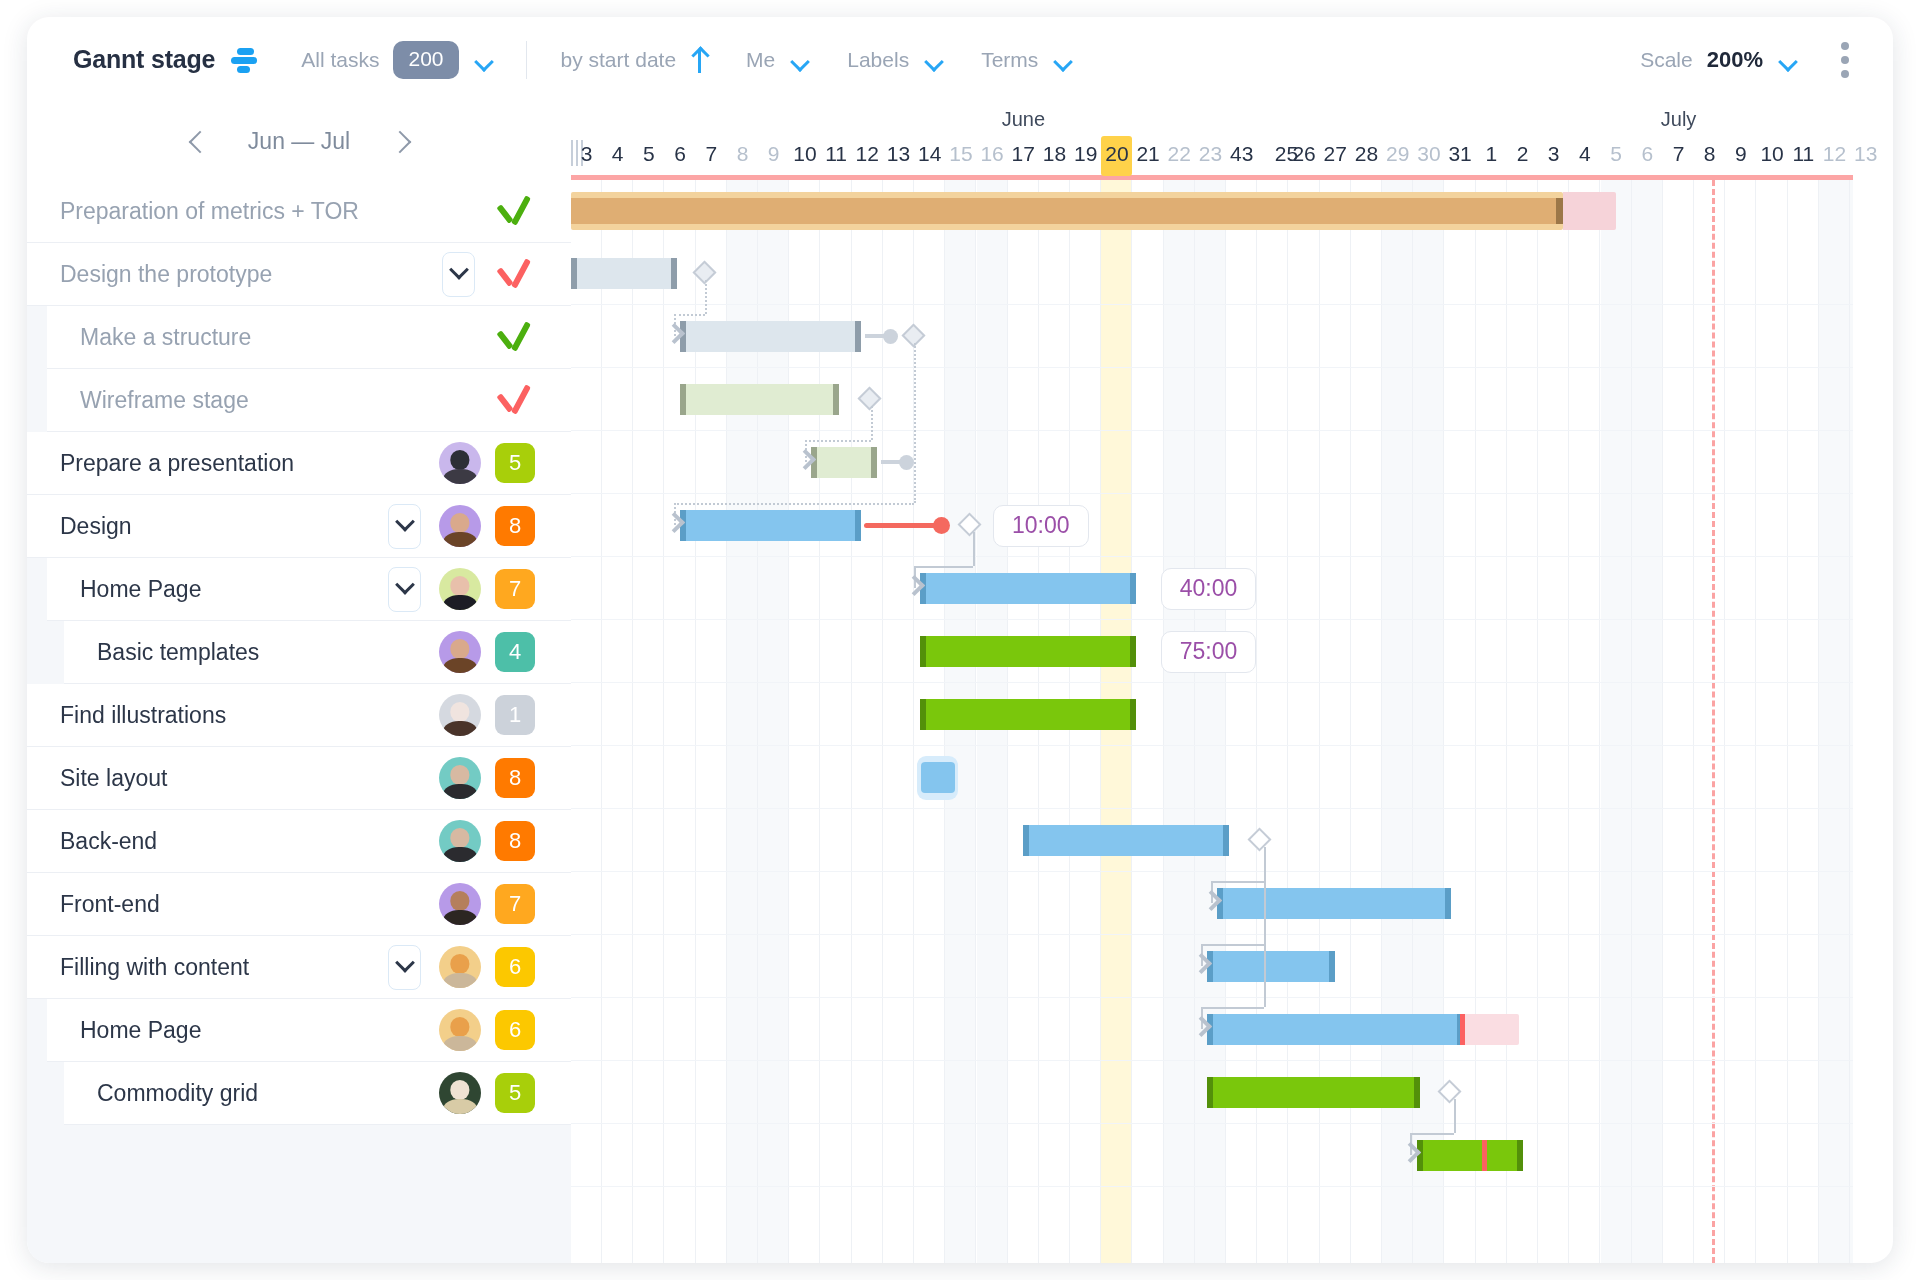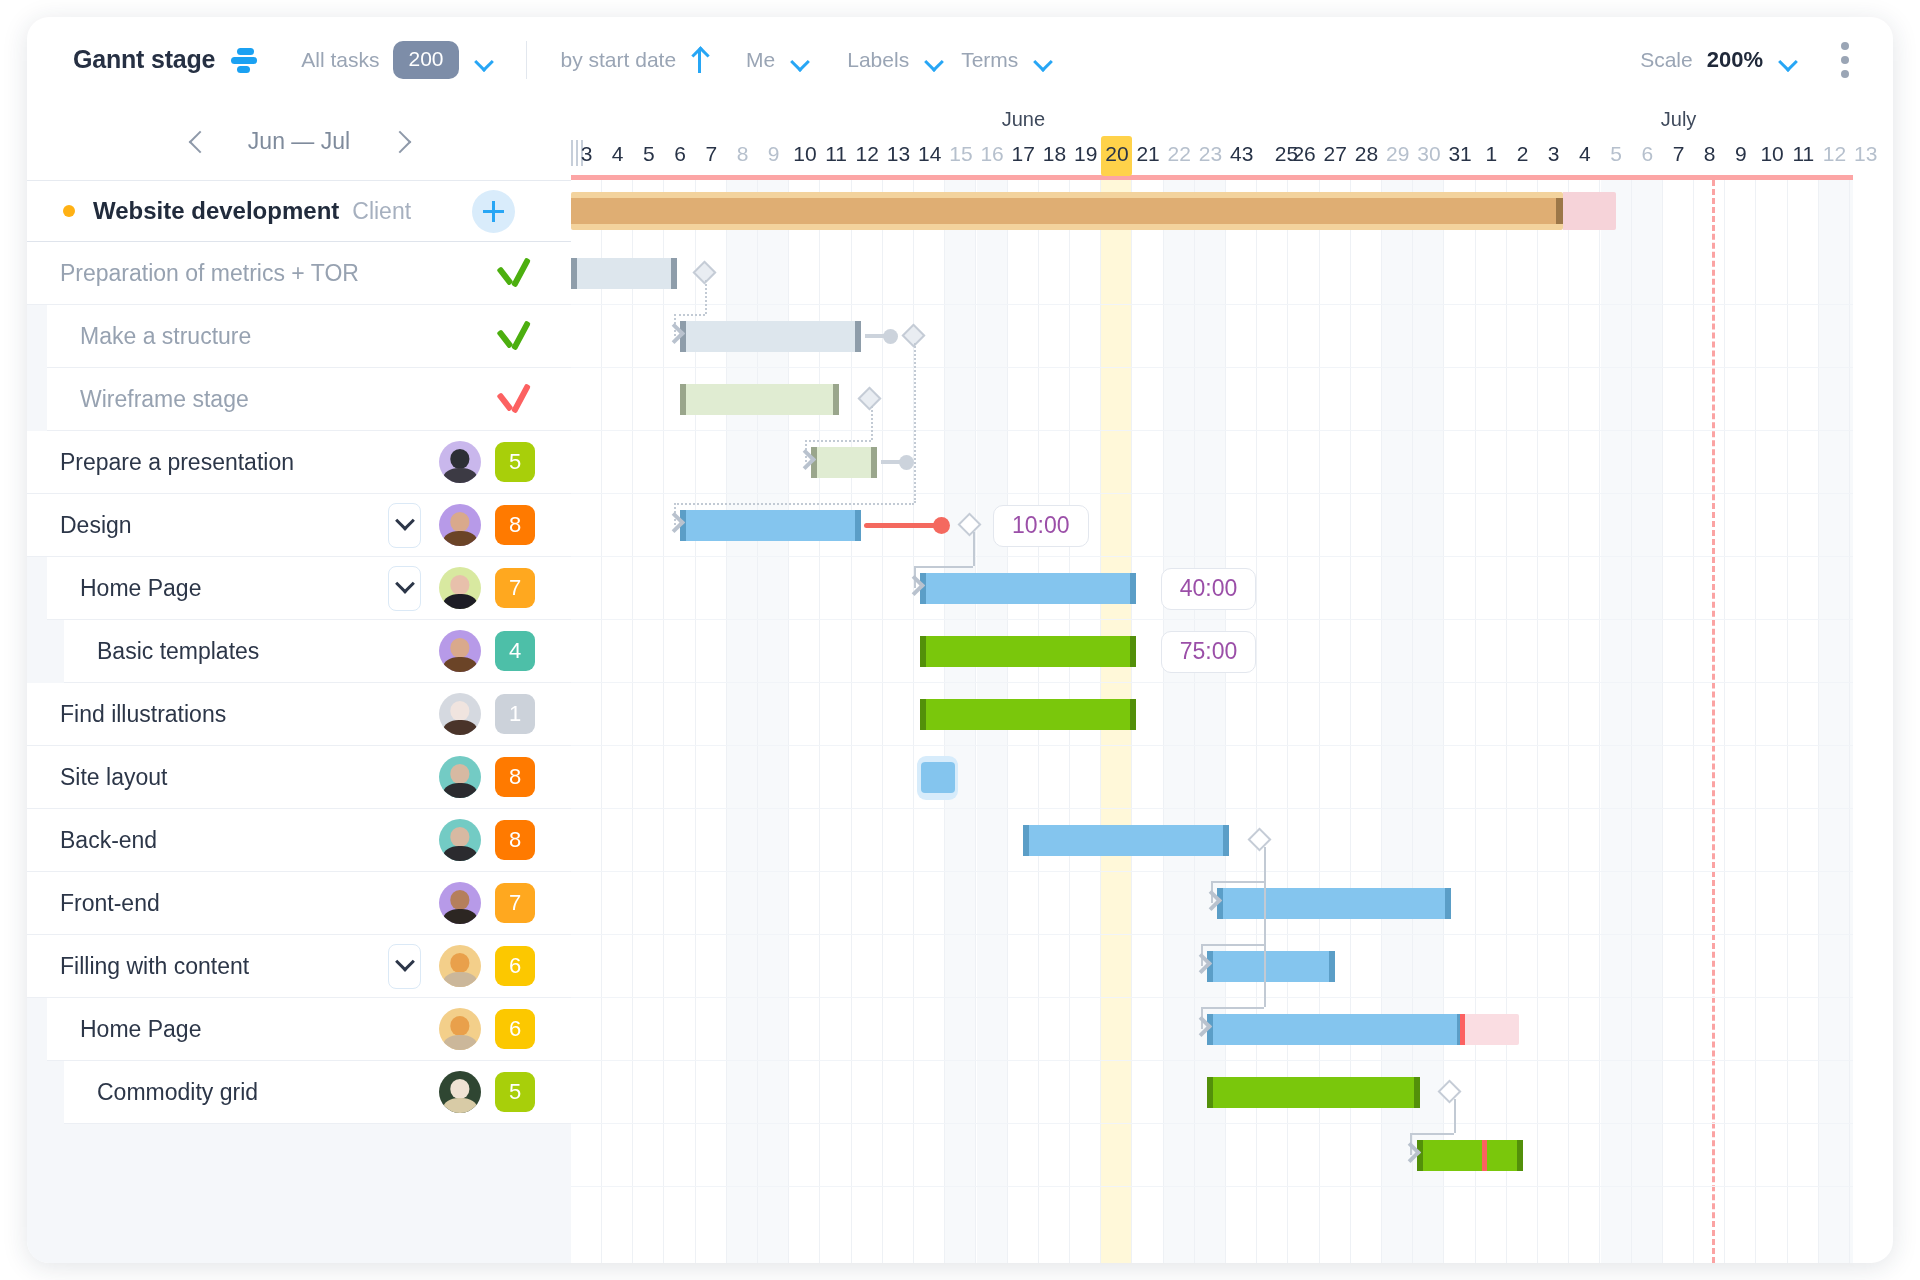--- a/index.html
+++ b/index.html
@@ -57,21 +57,21 @@
   }
   .arrow-up::after {
     content: ""; position: absolute; left: 6px; top: 2px; width: 3px; height: 24px; background: #27a6f5;
   }
   .arrow-up::before {
     content: ""; position: absolute; left: 2px; top: 2px; width: 10px; height: 10px;
     border-left: 3px solid #27a6f5; border-top: 3px solid #27a6f5; transform: rotate(45deg);
   }
   .tb-me { margin-left: 38px; }
   .tb-labels { margin-left: 38px; }
-  .tb-terms { margin-left: 18px; text-align: center; }
+  .tb-terms { margin-left: 38px; text-align: center; }
   .tb-scale { margin-left: auto; display: flex; align-items: center; }
   .scale-label { color: #9aa5b5; font-size: 21px; }
   .scale-val { color: #20293a; font-size: 22px; font-weight: bold; margin-left: 14px; }
   .kebab { margin-left: 44px; margin-right: 44px; width: 8px; }
   .kebab span {
     display: block; width: 8px; height: 8px; border-radius: 50%; background: #9aa5b5; margin-bottom: 6px;
   }
   .kebab span:last-child { margin-bottom: 0; }
 
   
@@ -368,33 +368,32 @@
         <div class="daycell" style="left: 1123.2px;">8</div>
         <div class="daycell" style="left: 1154.4px;">9</div>
         <div class="daycell" style="left: 1185.6px;">10</div>
         <div class="daycell" style="left: 1216.8px;">11</div>
         <div class="daycell weekend" style="left: 1248px;">12</div>
         <div class="daycell weekend" style="left: 1279.2px;">13</div>
       </div>
   </div>
 
   <div class="tasks">
-    <div class="proj-row">
-      <div class="proj-dot"></div>
-      <div class="proj-name">Website development</div>
-      <div class="proj-client">Client</div>
-      <div class="proj-add">
-        <span class="plus"></span>
-      </div>
-    </div>
     <div id="rowlist">
         <div class="trow">
           <div class="tname done">Preparation of metrics + TOR</div>
           <div class="rowtools">
             <div class="check green"></div>
+          </div>
+        </div>
+        <div class="trow">
+          <div class="tname done">Design the prototype</div>
+          <div class="rowtools">
+            <div class="collapse-btn"></div>
+            <div class="check red"></div>
           </div>
         </div>
         <div class="trow lvl1">
           <div class="tname done">Make a structure</div>
           <div class="rowtools">
             <div class="check green"></div>
           </div>
         </div>
         <div class="trow lvl1">
           <div class="tname done">Wireframe stage</div>

